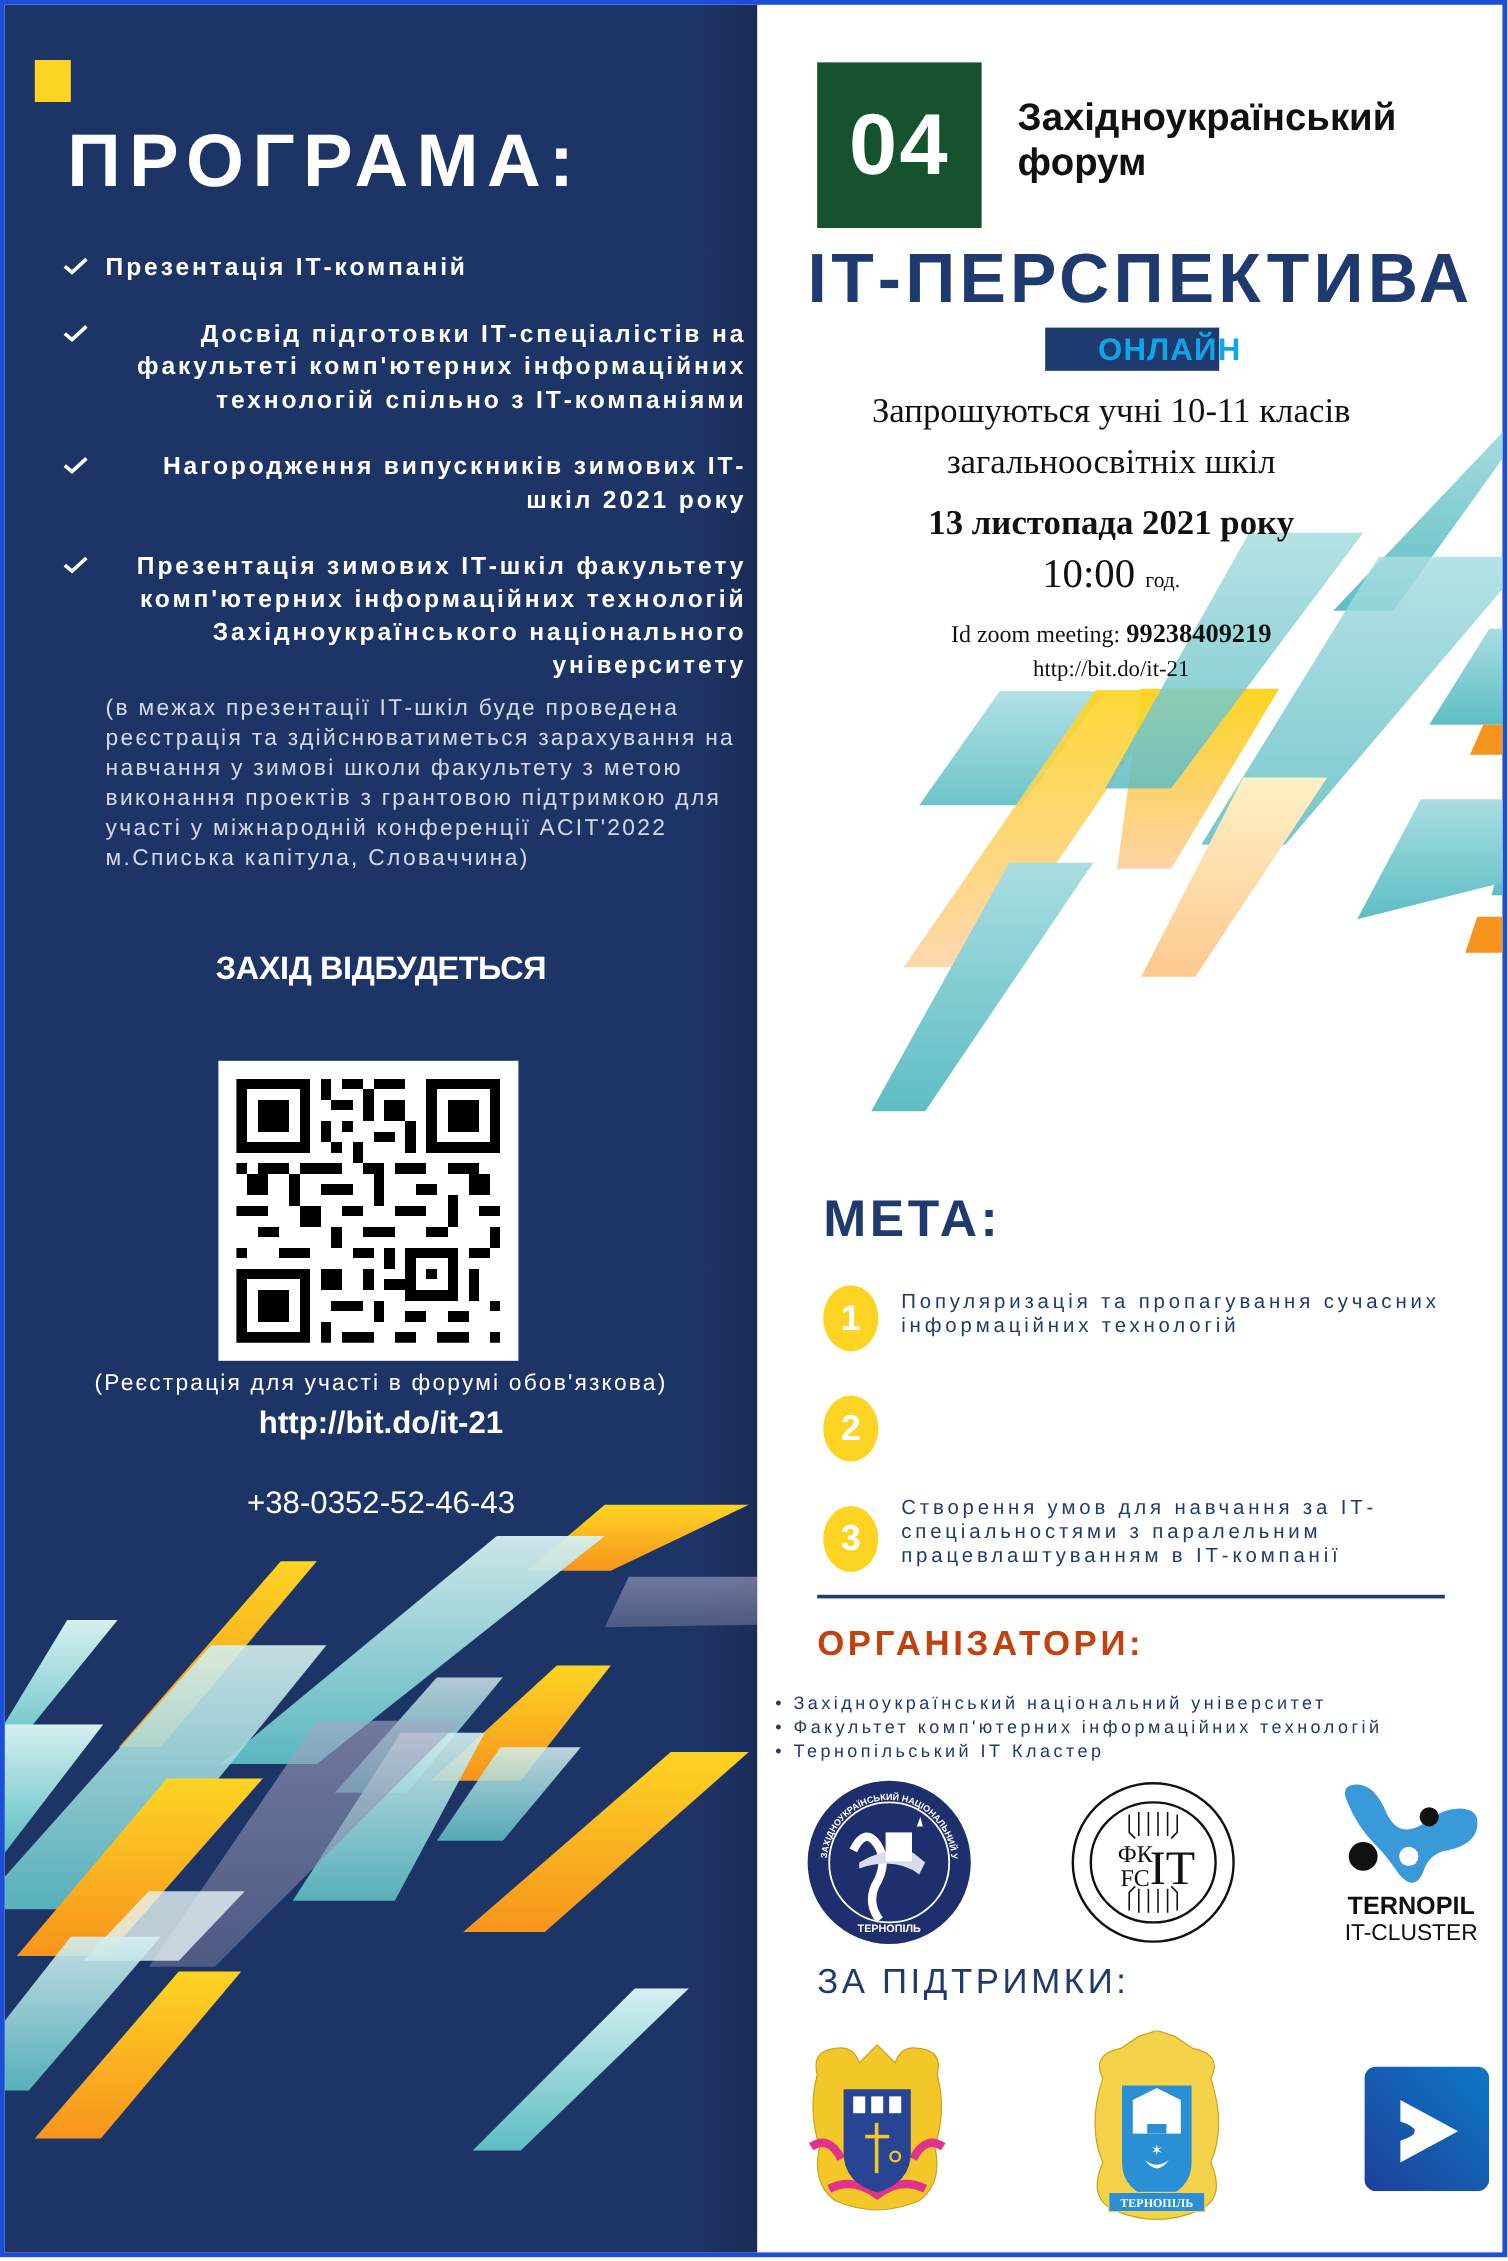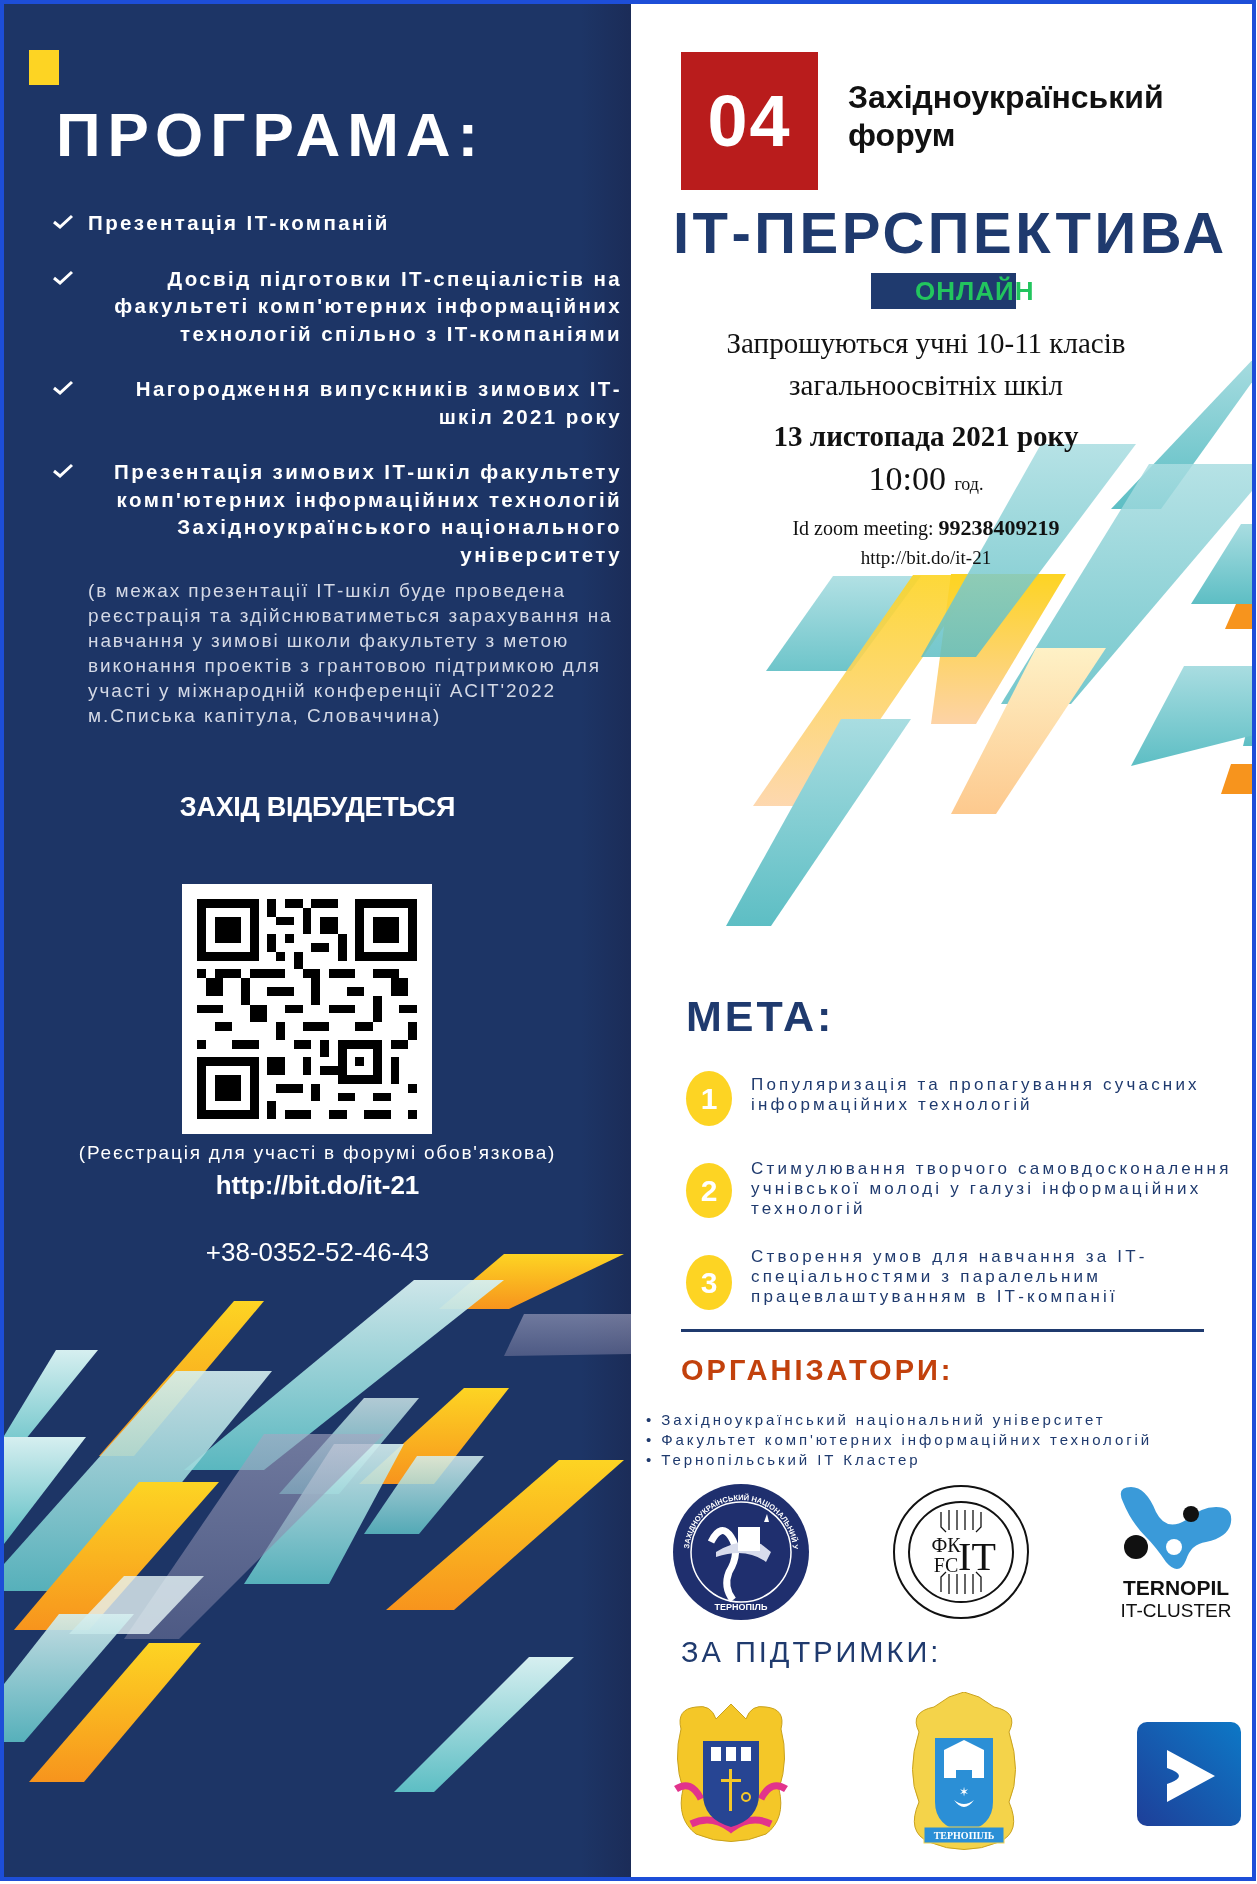--- a/index.html
+++ b/index.html
@@ -18,24 +18,24 @@
   .prog-note { position: absolute; left: 84px; top: 574px; width: 540px; color: #d4d9e6; font-size: 19px; letter-spacing: 1.9px; line-height: 25px; }
   .online-note { position: absolute; left: 0; width: 627px; top: 786px; text-align: center; color: #ffffff; font-size: 27px; font-weight: bold; line-height: 35px; letter-spacing: -0.3px; }
   .qr-box { position: absolute; left: 178px; top: 880px; width: 250px; height: 250px; background: #ffffff; padding: 15px; }
   .reg-note { position: absolute; left: 0; width: 627px; top: 1138px; text-align: center; color: #ffffff; font-size: 19px; letter-spacing: 1.8px; }
   .reg-url { position: absolute; left: 0; width: 627px; top: 1166px; text-align: center; color: #ffffff; font-size: 26px; font-weight: bold; }
   .phone { position: absolute; left: 0; width: 627px; top: 1233px; text-align: center; color: #ffffff; font-size: 26px; }
   .stripes-left { position: absolute; left: 0; top: 1160px; width: 627px; height: 720px; }
 
   
   .right { position: absolute; left: 627px; top: 0; width: 627px; height: 1881px; }
-  .num-box { position: absolute; left: 50px; top: 48px; width: 137px; height: 138px; background: #b91c1c; color: #ffffff; font-size: 72px; font-weight: bold; display: flex; align-items: center; justify-content: center; letter-spacing: 2px; }
+  .num-box { position: absolute; left: 50px; top: 48px; width: 137px; height: 138px; background: #14532d; color: #ffffff; font-size: 72px; font-weight: bold; display: flex; align-items: center; justify-content: center; letter-spacing: 2px; }
   .forum-name { position: absolute; left: 217px; top: 74px; color: #111111; font-size: 32px; font-weight: bold; line-height: 38px; }
   .event-title { position: absolute; left: 42px; top: 200px; width: 590px; color: #1f3a6e; font-size: 58px; font-weight: bold; letter-spacing: 3.5px; line-height: 1; white-space: nowrap; }
-  .online-badge { position: absolute; left: 240px; top: 269px; width: 145px; height: 36px; background: #1f3a6e; color: #22c55e; font-size: 26px; font-weight: bold; text-align: center; line-height: 36px; letter-spacing: 1px; padding-left: 44px; }
+  .online-badge { position: absolute; left: 240px; top: 269px; width: 145px; height: 36px; background: #1f3a6e; color: #0ea5e9; font-size: 26px; font-weight: bold; text-align: center; line-height: 36px; letter-spacing: 1px; padding-left: 44px; }
   .center-col { position: absolute; left: 0; width: 590px; text-align: center; color: #111111; font-family: Liberation Serif, serif; }
   .invite { top: 318px; font-size: 29px; line-height: 42px; }
   .date { top: 416px; font-size: 29px; font-weight: bold; }
   .time { top: 456px; font-size: 34px; }
   .time small { font-size: 18px; }
   .zoom { top: 511px; font-size: 20px; }
   .zoom b { font-size: 22px; }
   .site { top: 543px; font-size: 19px; }
   .stripes-right { position: absolute; left: 0; top: 350px; width: 627px; height: 620px; }
 
@@ -264,21 +264,20 @@
     <div class="center-col site">http://bit.do/it-21</div>
 
     <div class="mission-title">МЕТА:</div>
     <div class="goals">
       <div class="goal">
         <div class="circ">1</div>
         <div class="gtxt" style="top:8px">Популяризація та пропагування сучасних інформаційних технологій</div>
       </div>
       <div class="goal">
         <div class="circ">2</div>
-        <div class="gtxt">Стимулювання творчого самовдосконалення учнівської молоді у галузі інформаційних технологій</div>
       </div>
       <div class="goal">
         <div class="circ">3</div>
         <div class="gtxt" style="top:-4px">Створення умов для навчання за ІТ-спеціальностями з паралельним працевлаштуванням в ІТ-компанії</div>
       </div>
     </div>
 
     <div class="divider"></div>
     <div class="org-title">ОРГАНІЗАТОРИ:</div>
     <ul class="org-list">

